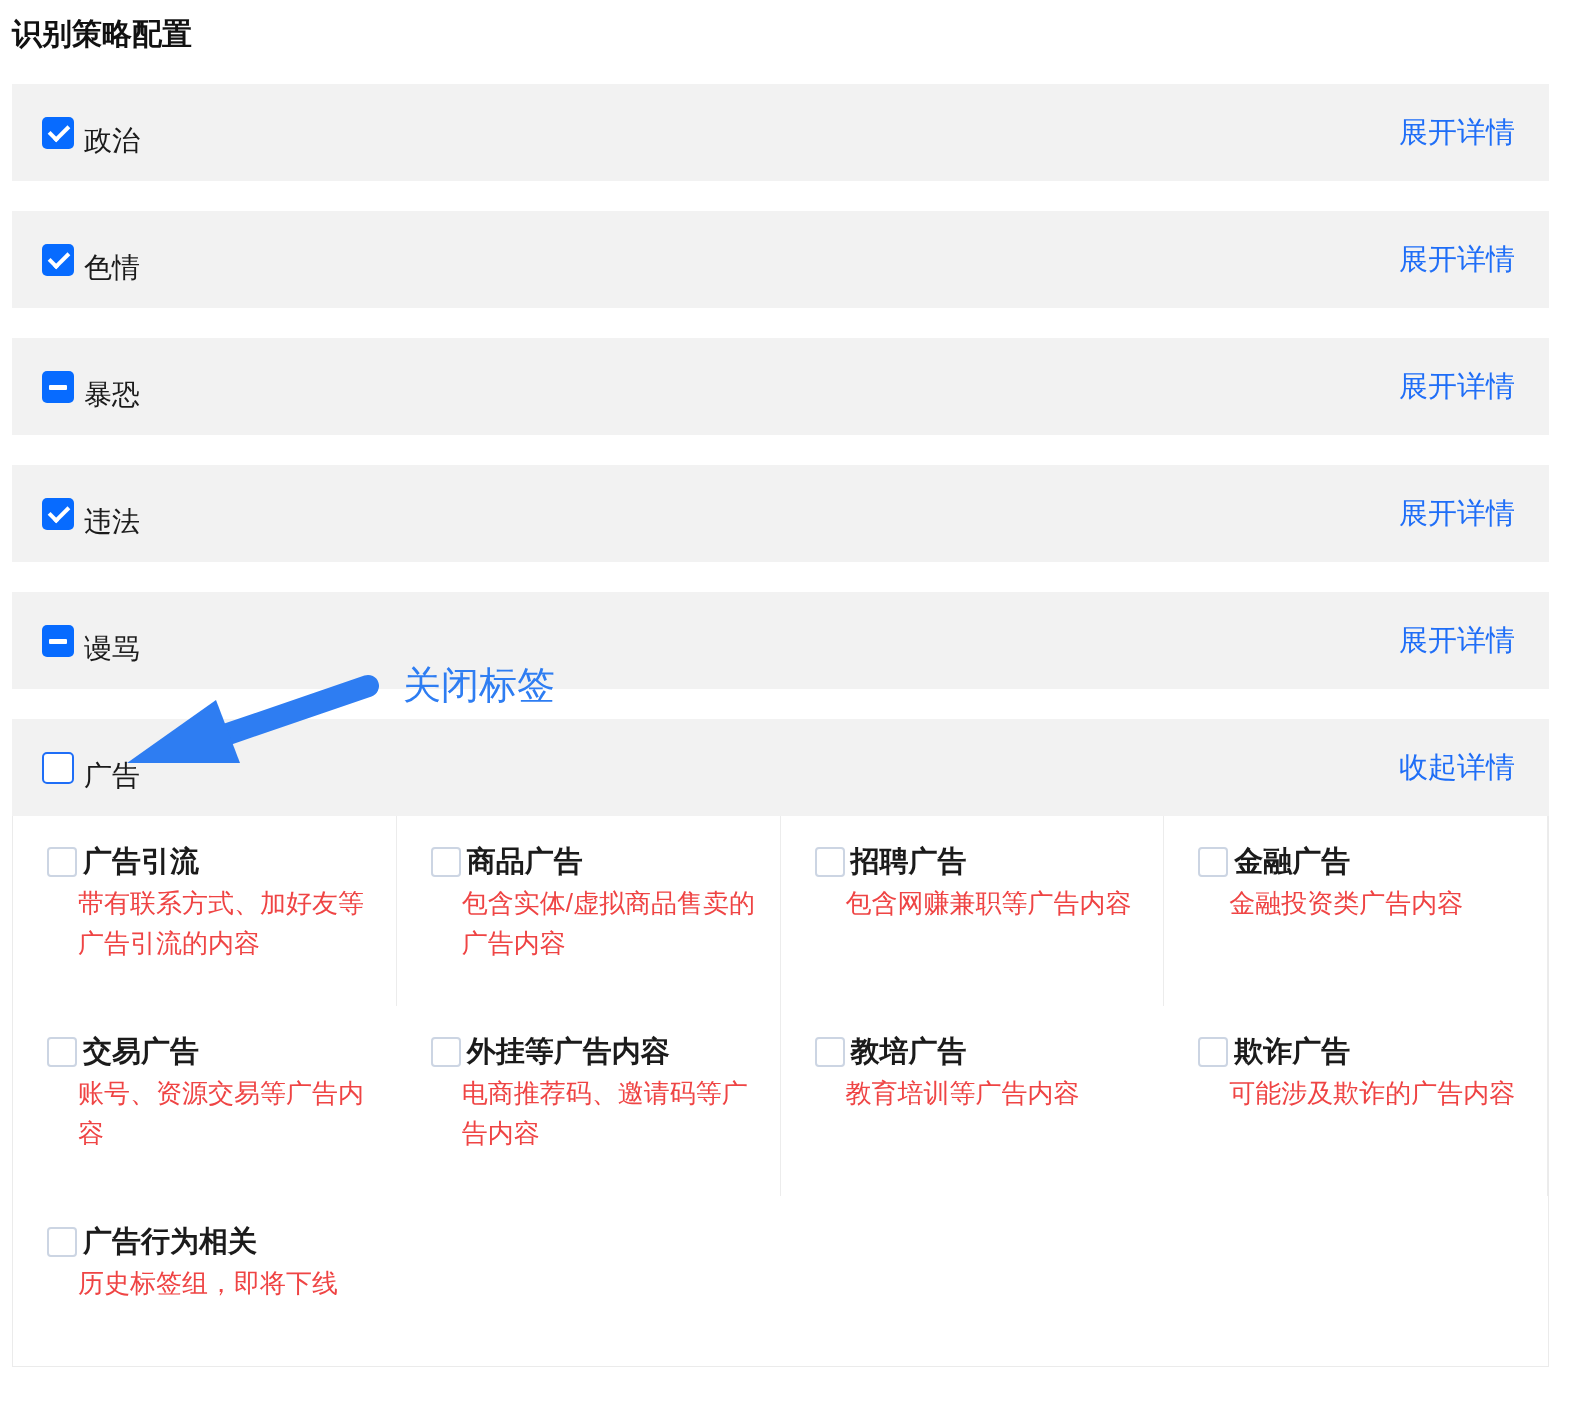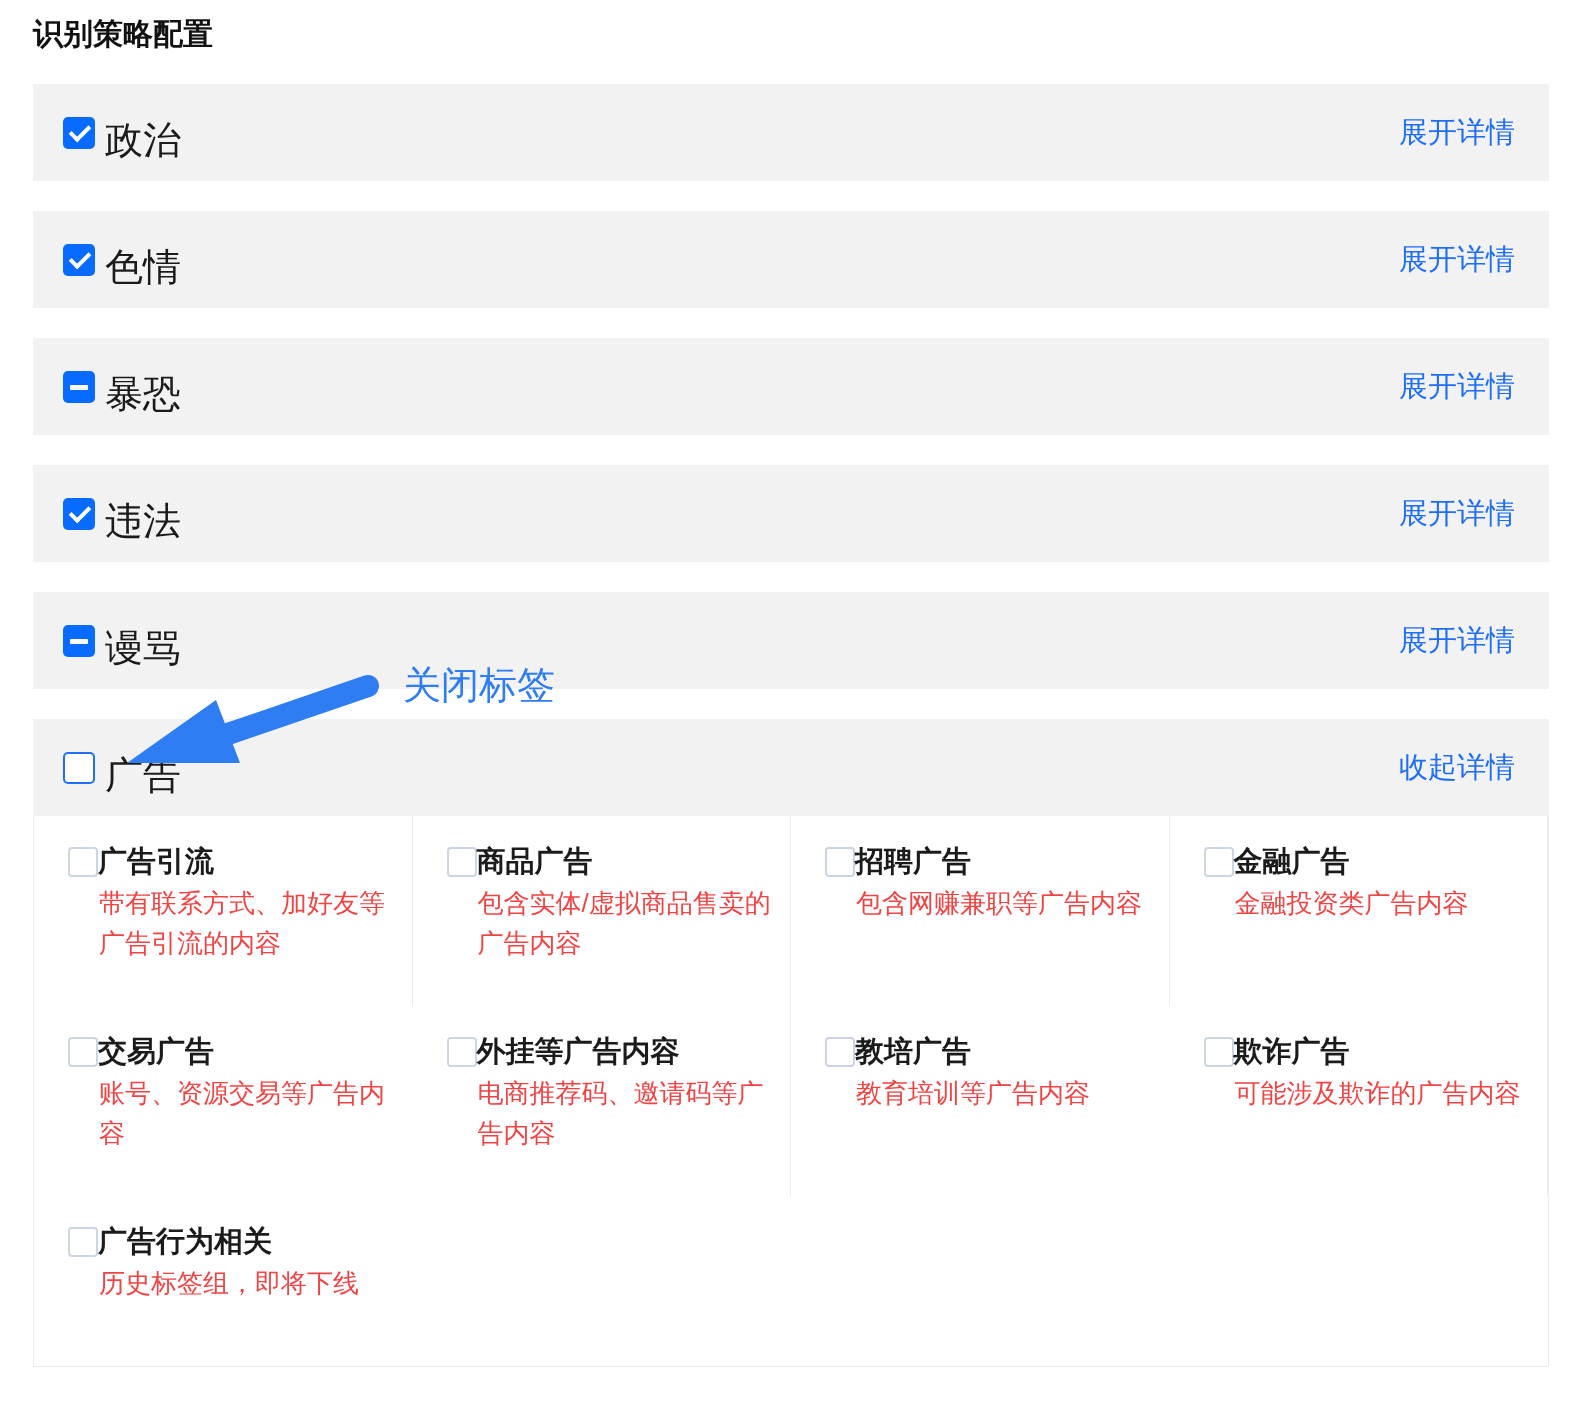--- a/index.html
+++ b/index.html
@@ -1,39 +1,39 @@
 <!DOCTYPE html>
 <html><head>
 <meta charset="utf-8">
 <style>
   * { box-sizing: border-box; margin: 0; padding: 0; }
   html, body { width: 1576px; height: 1424px; background: #ffffff; overflow: hidden; }
   body { font-family: "Liberation Sans", "DejaVu Sans", sans-serif; color: #1b1b1b; position: relative; }
 
-  .page { padding: 0 27px 0 33px; }
+  .page { padding: 0 27px 0 12px; }
 
   .page-title {
     margin-top: 14px;
     font-size: 30px;
     font-weight: bold;
     color: #111;
     line-height: 40px;
   }
 
   
   .category-row {
     margin-top: 30px;
     height: 97px;
     background: #f2f2f2;
     display: flex;
     align-items: center;
     padding: 0 34px 0 30px;
   }
   .category-row:first-of-type { margin-top: 24px; }
-  .category-label { font-size: 38px; color: #1b1b1b; margin-left: 10px; margin-top: 16px; }
+  .category-label { font-size: 28px; color: #1b1b1b; margin-left: 10px; margin-top: 16px; }
   .row-spacer { flex: 1; }
   .detail-link {
     font-size: 29px;
     color: #1f6ef7;
     cursor: pointer;
     text-decoration: none;
   }
 
   
   .cb {
@@ -91,21 +91,21 @@
   .cell-header { display: flex; align-items: center; }
   .cb-sm {
     width: 30px; height: 30px;
     border-radius: 4px;
     border: 2px solid #ccd5e3;
     background: #fff;
     flex: none;
     cursor: pointer;
   }
   .cell-title {
-    margin-left: 0;
+    margin-left: 6px;
     font-size: 29px;
     font-weight: bold;
     color: #1b1b1b;
   }
   .cell-desc {
     margin: 1px 0 0 31px;
     font-size: 26px;
     line-height: 40px;
     color: #ef4444;
   }

